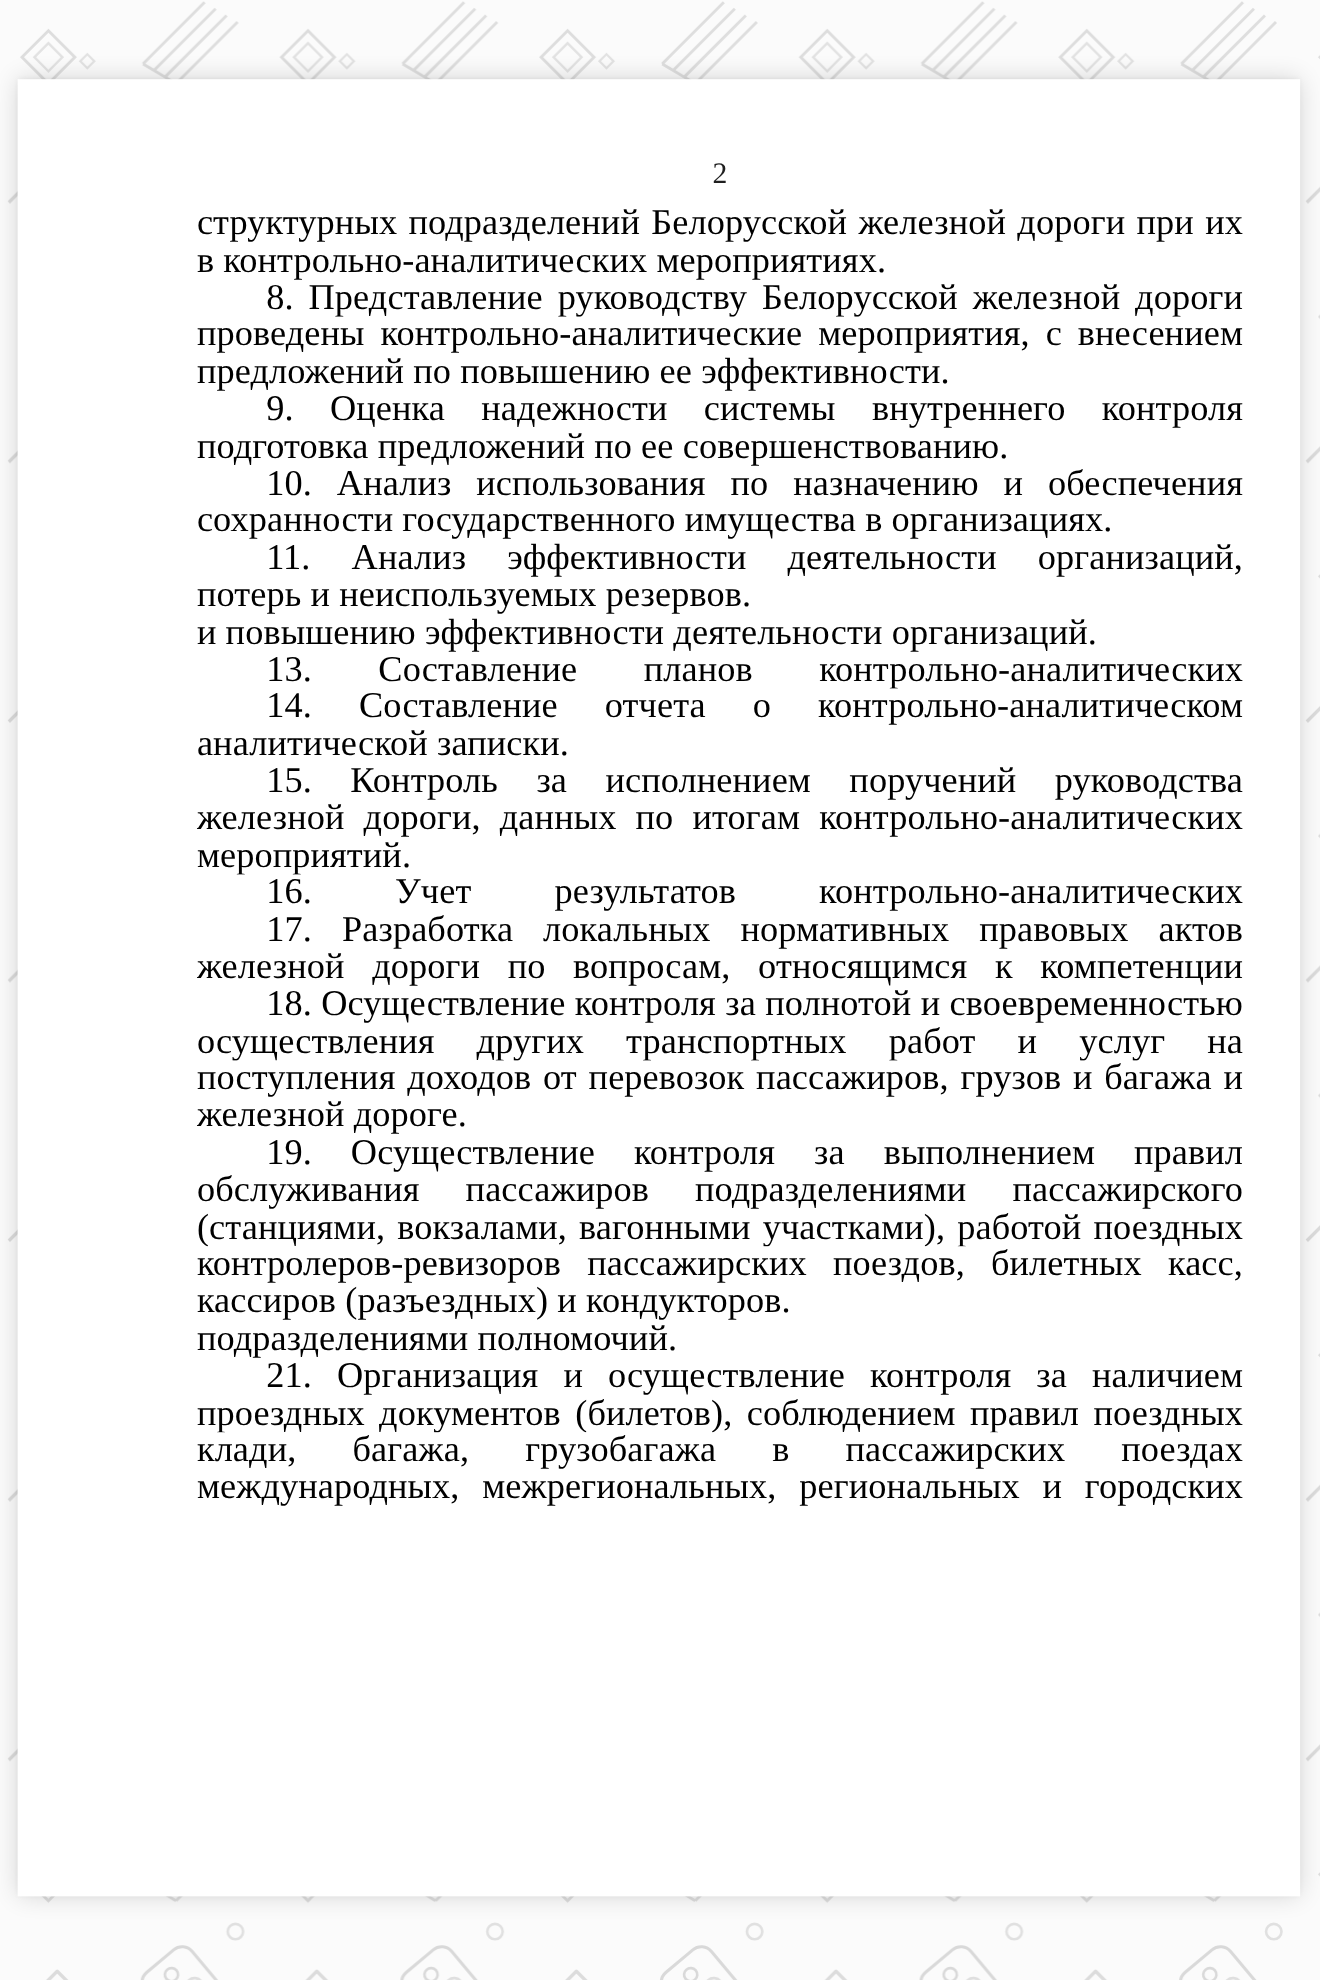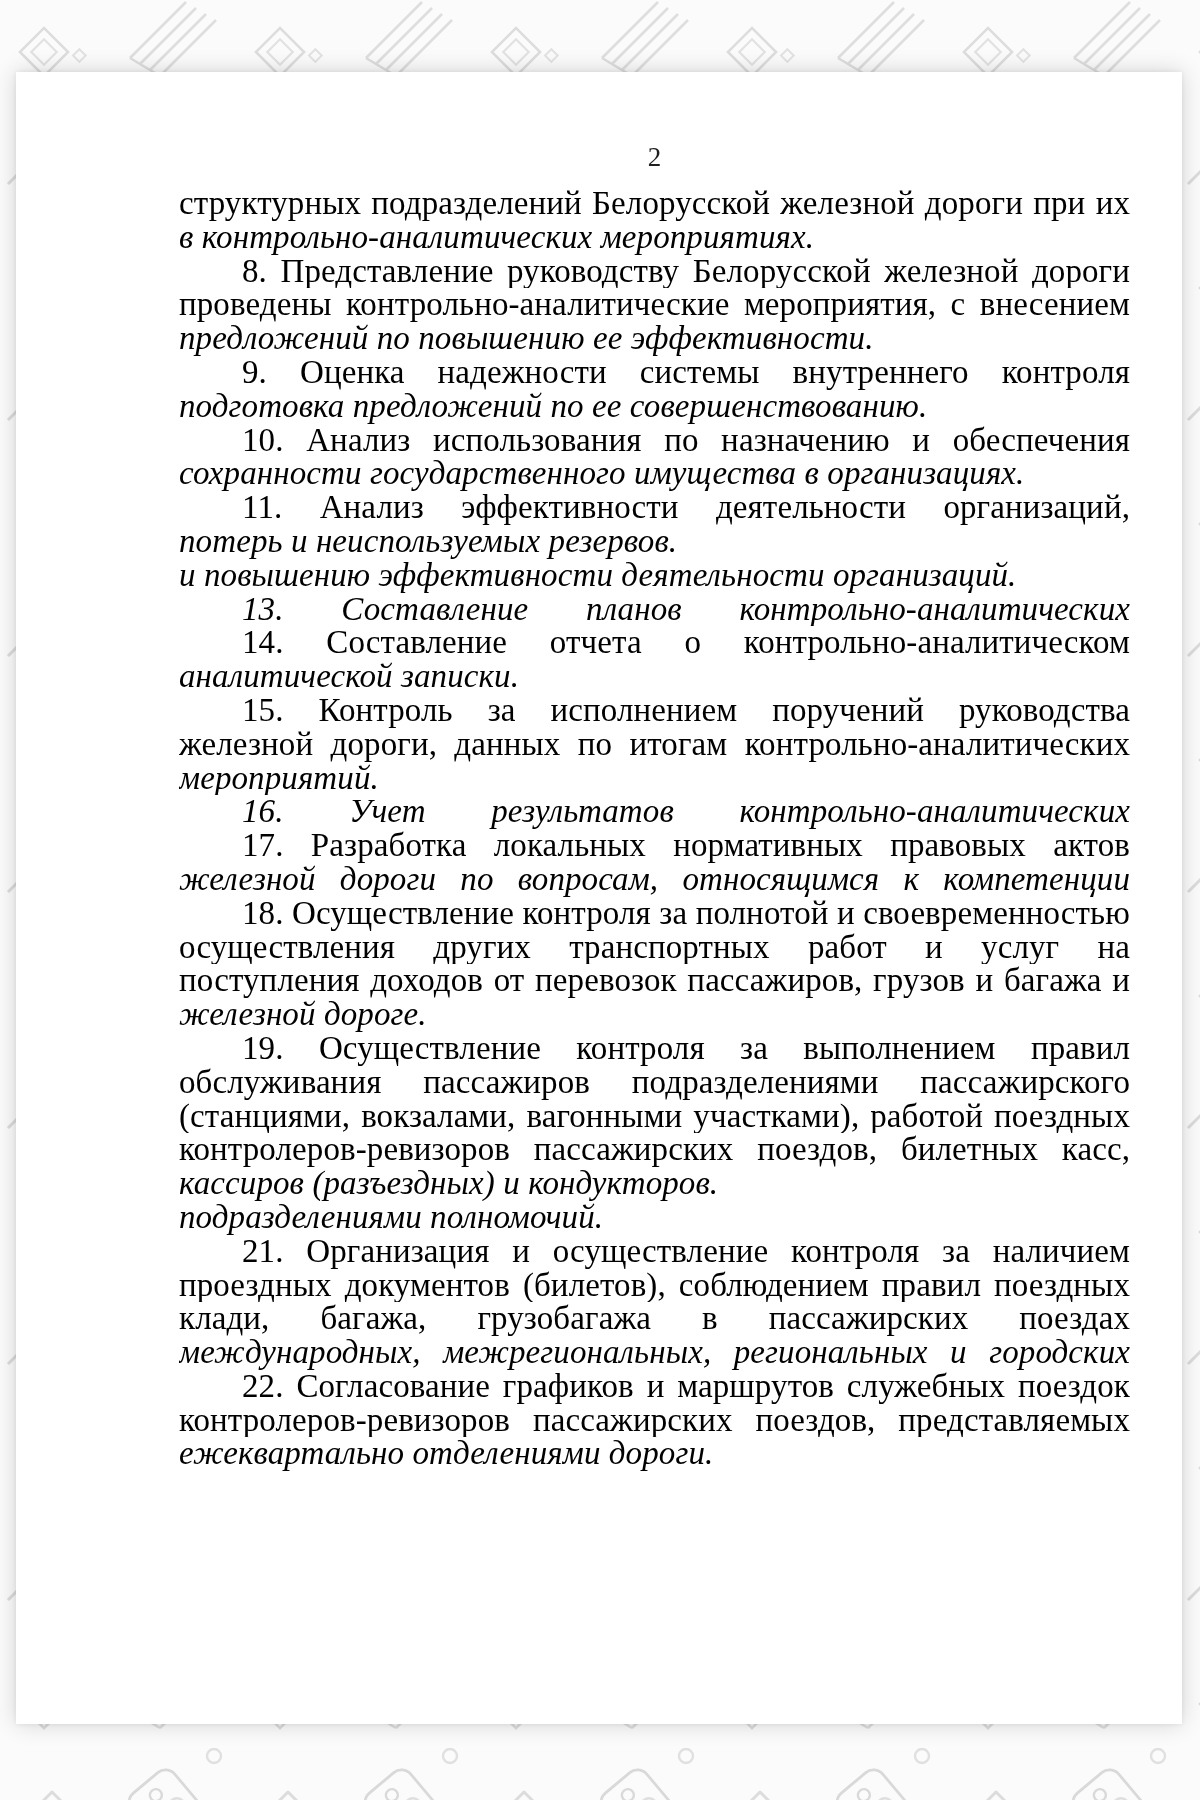--- a/index.html
+++ b/index.html
@@ -48,21 +48,20 @@
   .line {
     line-height: 33.8px;
     height: 33.8px;
     overflow: hidden;
     text-align: justify;
     text-align-last: justify;
     letter-spacing: 0.1px;
   }
   .line.last {
     text-align-last: left;
-    font-style: italic;
   }
   .line.indent {
     text-indent: 63px;
   }
 </style>
 </head>
 <body>
 
 <div class="stage">
 
@@ -166,21 +165,16 @@
         </div>
         <div class="para">
           <div class="line last">подразделениями полномочий.</div>
         </div>
         <div class="para">
           <div class="line indent">21. Организация и осуществление контроля за наличием</div>
           <div class="line">проездных документов (билетов), соблюдением правил поездных ручной</div>
           <div class="line">клади, багажа, грузобагажа в пассажирских поездах коммерческих,</div>
           <div class="line last">международных, межрегиональных, региональных и городских линий.</div>
         </div>
-        <div class="para">
-          <div class="line indent">22. Согласование графиков и маршрутов служебных поездок</div>
-          <div class="line">контролеров-ревизоров пассажирских поездов, представляемых</div>
-          <div class="line last">ежеквартально отделениями дороги.</div>
-        </div>
       </div>
   </div>
 
 </div>
 
 </body></html>

